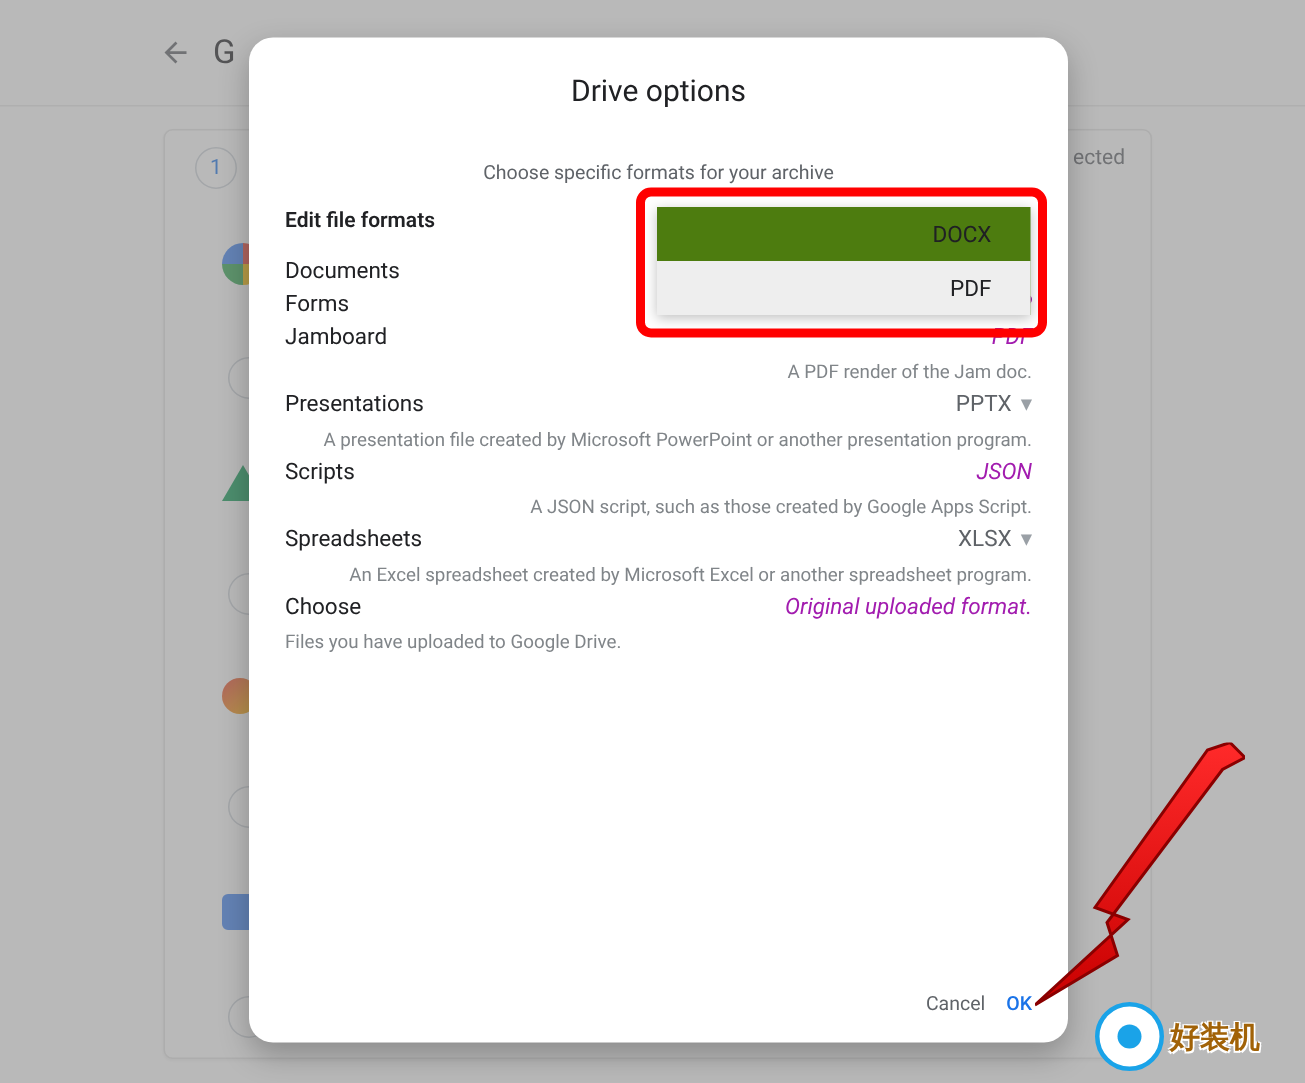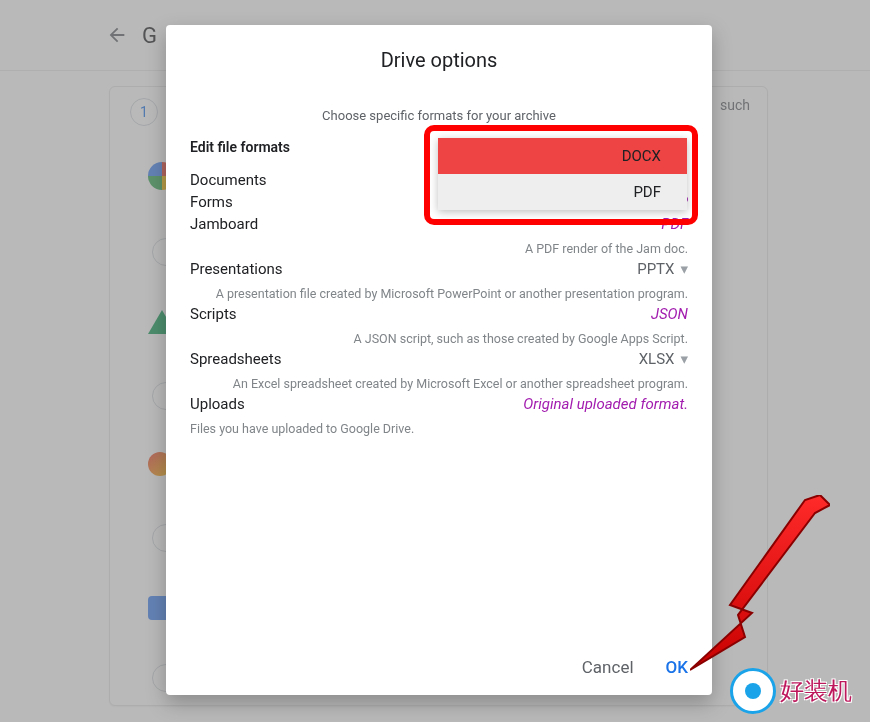--- a/index.html
+++ b/index.html
@@ -45,21 +45,21 @@
     color:#1a73e8; font-size:14px;
   }
   .bg-selected { position:absolute; top:97px; right:120px; color:#5f6368; font-size:14px;}
   
   
   .modal {
     position: absolute;
     left: 166px; top: 25px;
     width: 546px; height: 670px;
     background: #fff;
-    border-radius: 4px;
+    border-radius: 16px;
     z-index: 10;
     box-shadow: 0 8px 20px rgba(0,0,0,0.25);
     padding: 19px 24px 18px 24px;
     display:flex; flex-direction:column;justify-content:space-between;
   }
   .modal h1 {
     text-align:center; font-size:20px; font-weight:400; color:#202124;
     margin-top:4px;
   }
   .subtitle {
@@ -93,36 +93,36 @@
     position:absolute;
     left:424px; top:125px; width:274px; height:100px;
     border:6px solid #ff0000;
     border-radius:10px;
     z-index:30;
     pointer-events:none;
   }
   .dropdown-menu {
     position:absolute;
     left:438px; top:138px; width:249px; height:72px;
-    background:#ef4444;
+    background:#4d7c0f;
     box-shadow:0 2px 8px rgba(0,0,0,0.25);
     z-index:20;
     display:flex; flex-direction:column;
   }
   .dd-item {
     flex:1; display:flex; align-items:center; justify-content:flex-end;
     padding-right:26px; font-size:15px; color:#202124;
   }
   .dd-item.hover { background:#eeeeee; }
 
   
   .footer {
-    display:flex; justify-content:flex-end; gap:32px;
+    display:flex; justify-content:flex-end; gap:14px;
     padding-top:18px;
-    font-size:17px;
+    font-size:13px;
   }
   .btn-cancel { color:#5f6368; cursor:pointer; }
   .btn-ok     { color:#1a73e8; cursor:pointer; font-weight:500;}
 
   
   .arrow {
     position:absolute; right:40px; top:495px;
     width:140px; height:180px; z-index:40; pointer-events:none;
   }
 
@@ -135,21 +135,21 @@
     width:46px;height:46px;border-radius:50%;
     border:3px solid #1aa3e8; position:relative;
     display:flex;align-items:center;justify-content:center;
     background:#fff;
   }
   .eye::after{
     content:""; width:16px;height:16px;border-radius:50%;
     background:#1aa3e8;
   }
   .wm-text{
-    font-size:24px; font-weight:400; color:#be185d; margin-left:4px;
+    font-size:20px; font-weight:700; color:#a16207; margin-left:4px;
     text-shadow:1px 1px 0 #fff, -1px 1px 0 #fff, 1px -1px 0 #fff, -1px -1px 0 #fff;
   }
 
   
   .bg-dot { position:absolute; width:28px; height:28px; border-radius:50%; }
   .bg-dot.a { left:148px; top:162px; background:conic-gradient(#ea4335 0 90deg,#fbbc04 90deg 180deg,#34a853 180deg 270deg,#4285f4 270deg 360deg);}
   .bg-dot.c { left:148px; top:310px; width:0;height:0;border-left:14px solid transparent;border-right:14px solid transparent;border-bottom:24px solid #0f9d58; border-radius:0;}
   .bg-dot.f { left:148px; top:452px; width:24px;height:24px;background:linear-gradient(135deg,#ea4335,#fbbc04);}    
   .bg-dot.h { left:148px; top:596px; width:24px;height:24px;background:#4285f4;border-radius:4px;}
   .bg-dot-outline { position:absolute; width:28px;height:28px;border-radius:50%; border:1px solid #cfd5db; background:#fff;}
@@ -165,21 +165,21 @@
   <div class="bg-header">
     <div class="bg-back">
       <svg width="22" height="22" viewBox="0 0 24 24">
           <path fill="#5f6368" d="M20 11H7.8l5.6-5.6L12 4l-8 8 8 8 1.4-1.4L7.8 13H20z"></path>
         </svg>
     </div>
     <div class="bg-title">G</div>
   </div>
   <div class="bg-card"></div>
   <div class="bg-step">1</div>
-  <div class="bg-selected">such</div>
+  <div class="bg-selected">ected</div>
   <div class="bg-dot a"></div>
   <div class="bg-dot-outline b"></div>
   <div class="bg-dot c"></div>
   <div class="bg-dot-outline d"></div>
   <div class="bg-dot f"></div>
   <div class="bg-dot-outline e"></div>
   <div class="bg-dot h"></div>
   <div class="bg-dot-outline g"></div>
 </div>
 
@@ -248,21 +248,21 @@
         <span class="row-val">
           <span>XLSX</span>
           <span class="caret">▾</span>
         </span>
       </div>
       <div class="row-desc">An Excel spreadsheet created by Microsoft Excel or another spreadsheet program.</div>
     </div>
 
     <div class="row">
       <div class="row-top">
-        <span class="row-name">Uploads</span>
+        <span class="row-name">Choose</span>
         <span class="row-val static">
           <span>Original uploaded format.</span>
         </span>
       </div>
       <div class="row-desc left">Files you have uploaded to Google Drive.</div>
     </div>
 
   </div>
 
   <div class="footer">

